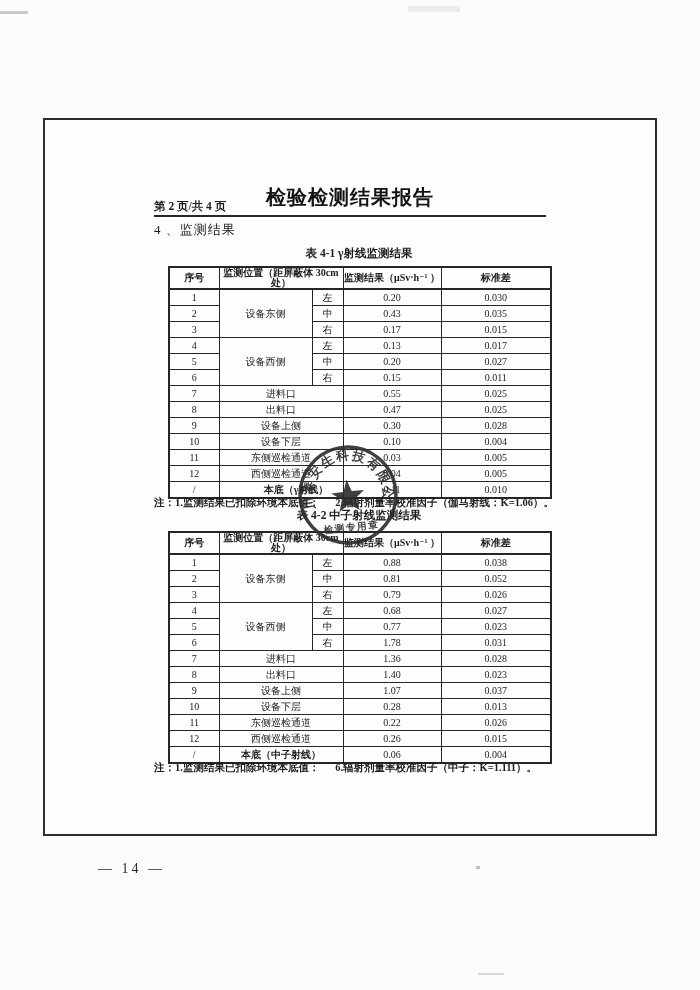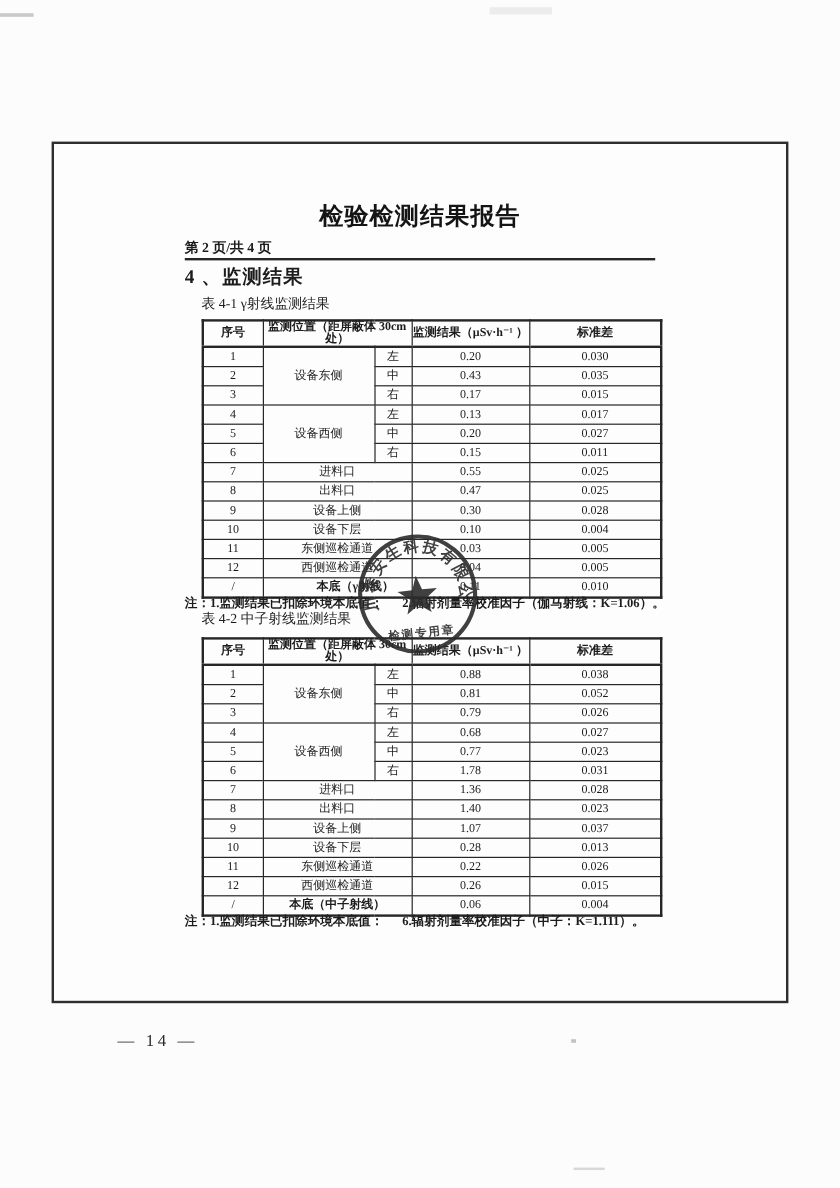--- a/index.html
+++ b/index.html
@@ -12,37 +12,37 @@
   .artifact-top-left{left:0;top:11px;width:28px;height:3px;background:#c9c9c9;}
   .artifact-top-center{left:408px;top:6px;width:52px;height:6px;background:#ececec;}
   .artifact-dot{left:476px;top:866px;width:4px;height:3px;background:#c2c2c2;}
   .artifact-dots-bottom{left:478px;top:973px;width:26px;height:2px;background:#d8d8d8;}
 
   .page-frame{
     position:absolute;left:43px;top:118px;width:610px;height:714px;
     border:2px solid #2e2e2e;background:#fdfdfd;
   }
   .doc-title{
-    position:absolute;left:43px;top:167px;width:614px;text-align:center;
+    position:absolute;left:43px;top:184px;width:614px;text-align:center;
     font-size:20px;font-weight:bold;letter-spacing:1px;
     font-family:"Liberation Sans","DejaVu Sans",sans-serif;color:#141414;
   }
   .meta-row{
     position:absolute;left:154px;top:199px;width:392px;
     display:flex;justify-content:space-between;align-items:flex-end;
     border-bottom:2px solid #262626;padding-bottom:1px;
     font-size:11.5px;font-weight:bold;
   }
   .section-heading{
     position:absolute;left:154px;top:221px;
-    font-size:16px;font-weight:bold;letter-spacing:1px;
+    font-size:13px;font-weight:normal;letter-spacing:1px;
   }
   .table-caption{
-    position:absolute;left:168px;width:382px;text-align:left;
-    font-size:11.5px;font-weight:normal;
+    position:absolute;left:168px;width:382px;text-align:center;
+    font-size:11.5px;font-weight:bold;
   }
   #caption1{top:246px;}
   #caption2{top:508px;}
 
   table.results{
     position:absolute;left:168px;width:382px;
     border-collapse:collapse;table-layout:fixed;
     font-size:10px;border:2px solid #262626;
   }
   #table1{top:266px;}

